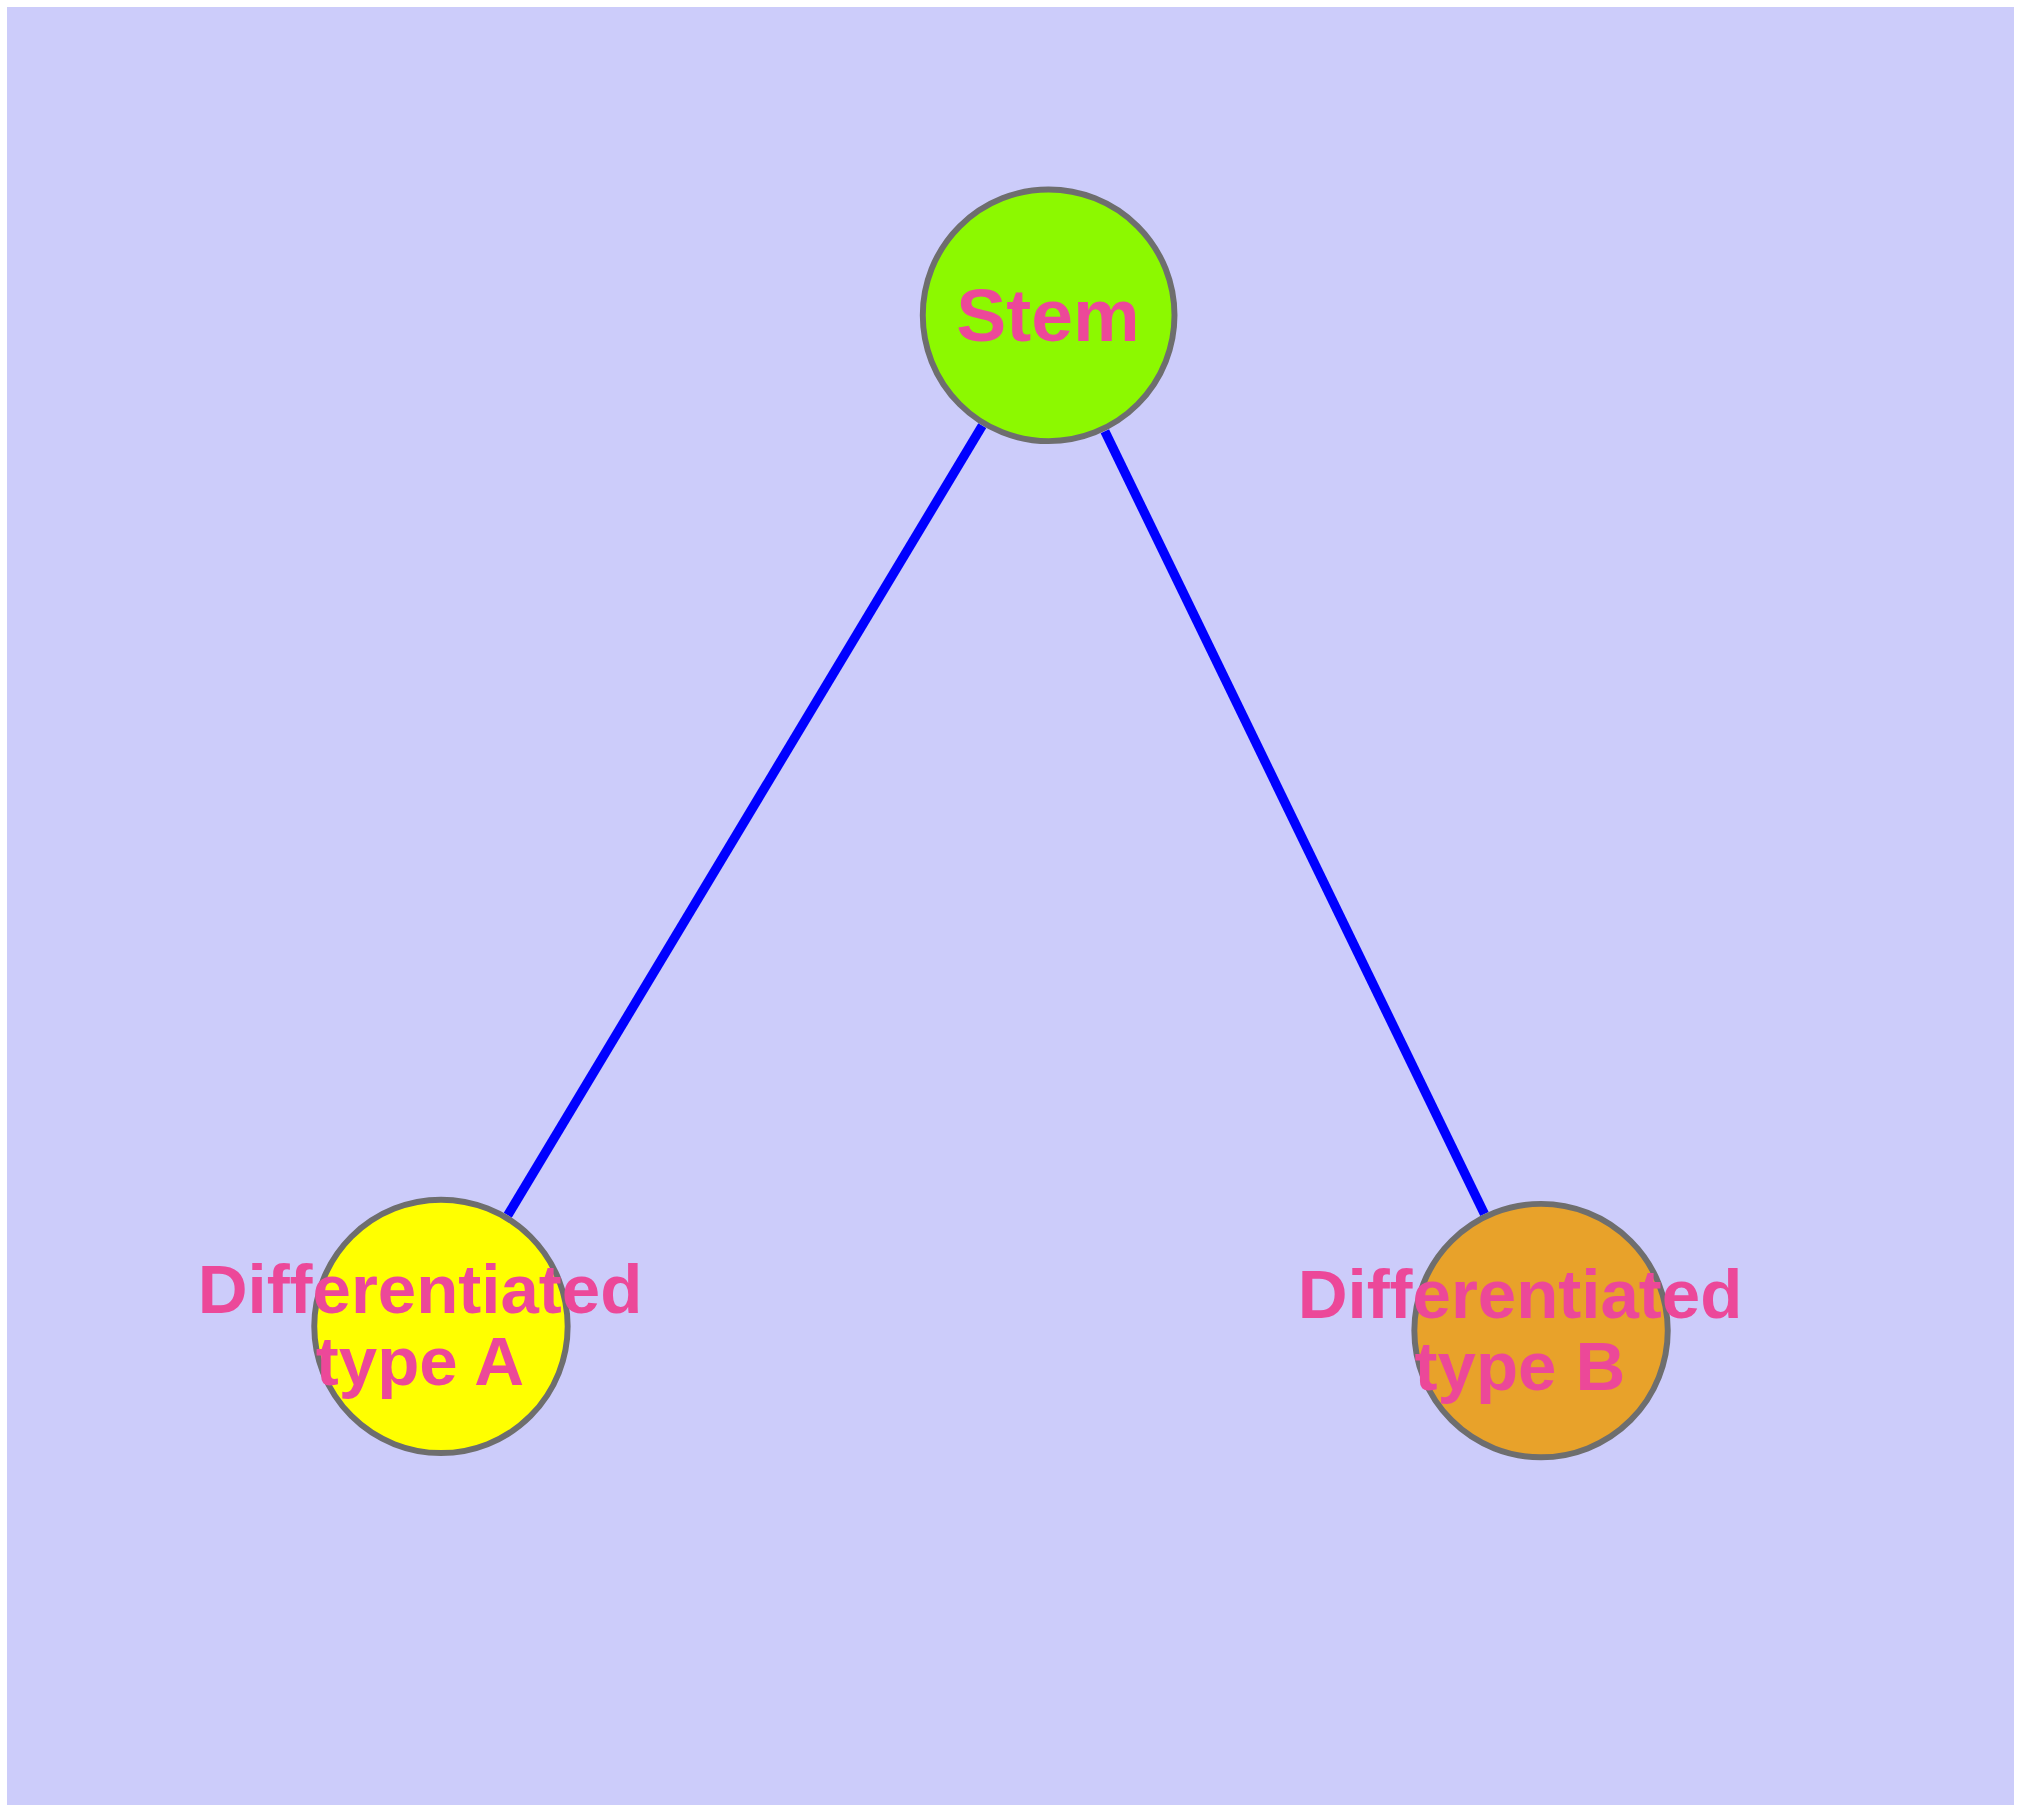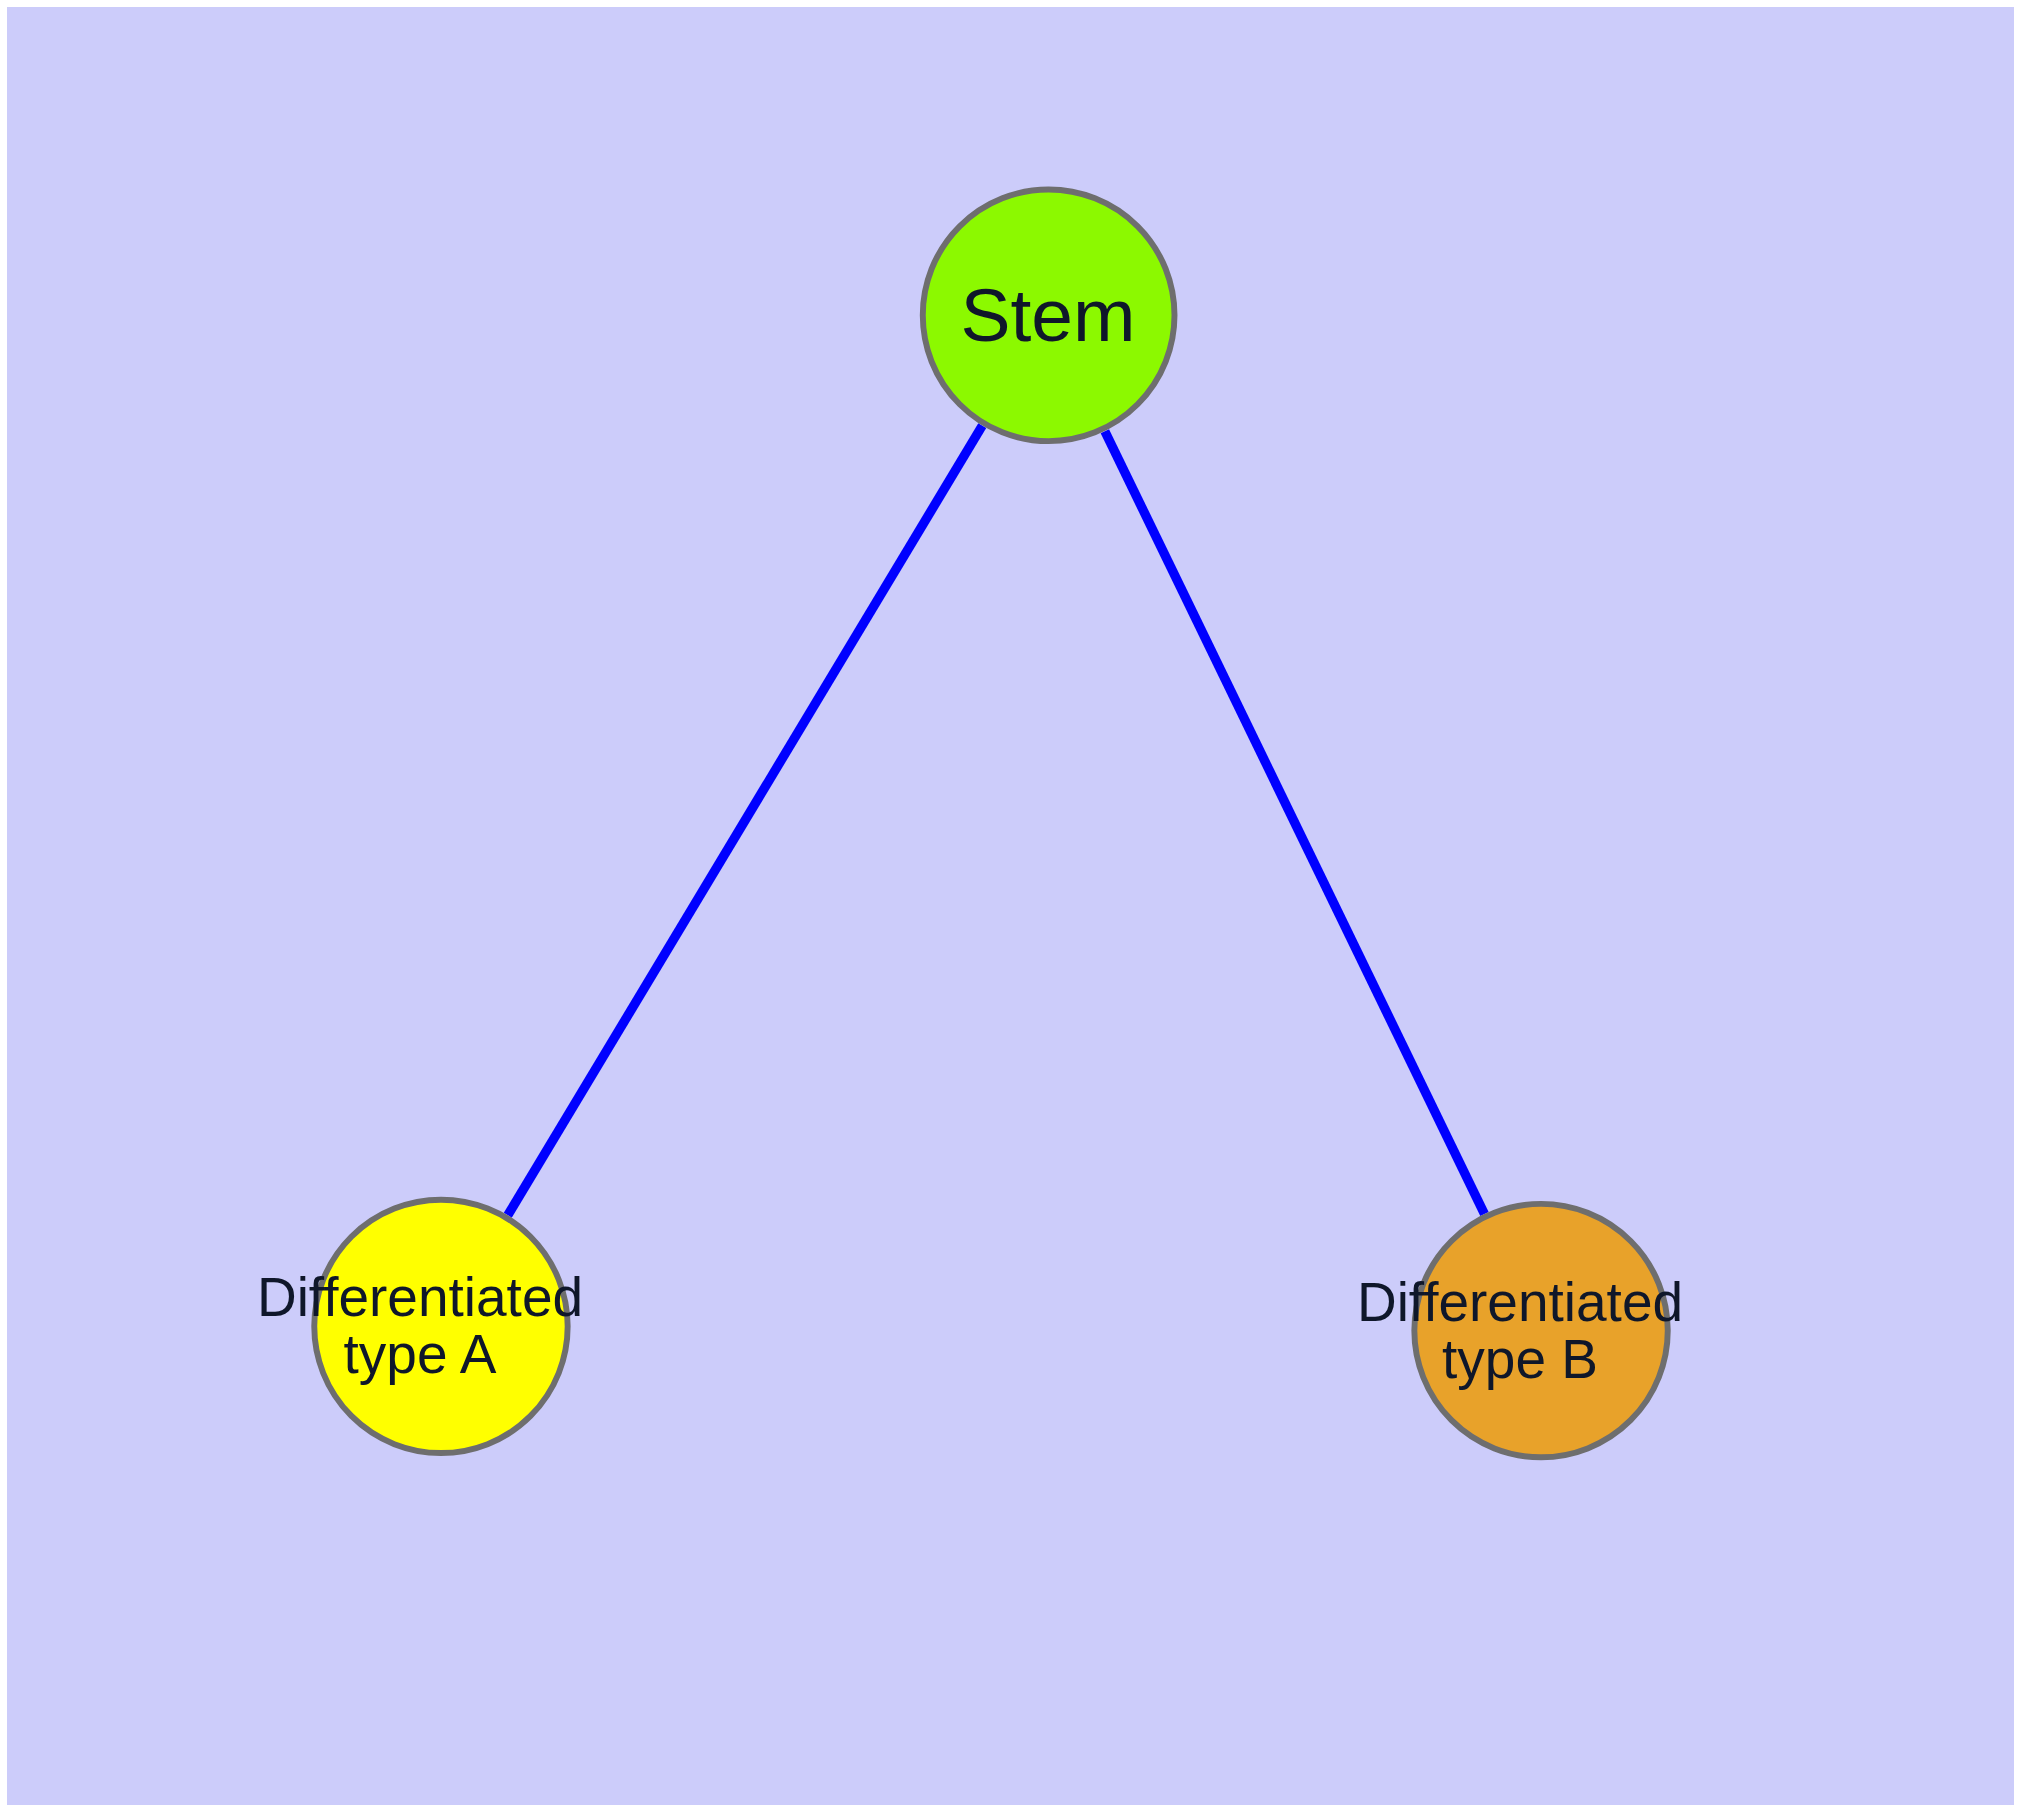--- a/index.html
+++ b/index.html
@@ -27,32 +27,32 @@
     position: absolute;
     left: 0;
     top: 0;
     width: 2021px;
     height: 1812px;
     display: block;
   }
   .node-label {
     position: absolute;
     text-align: center;
-    font-weight: normal;
-    color: #0f172a;
+    font-weight: bold;
+    color: #ec4899;
     line-height: 1.04;
     white-space: pre;
     pointer-events: none;
     transform: translate(-50%, -50%);
   }
   .node-label.single {
     font-size: 75px;
   }
   .node-label.multi {
-    font-size: 55px;
+    font-size: 69px;
   }
 </style>
 </head>
 <body>
 
 <div id="canvas">
   <div id="plot-area"></div>
 
   <svg id="graph-svg" viewBox="0 0 2384 2138" xmlns="http://www.w3.org/2000/svg">
     <g id="edge-layer">

